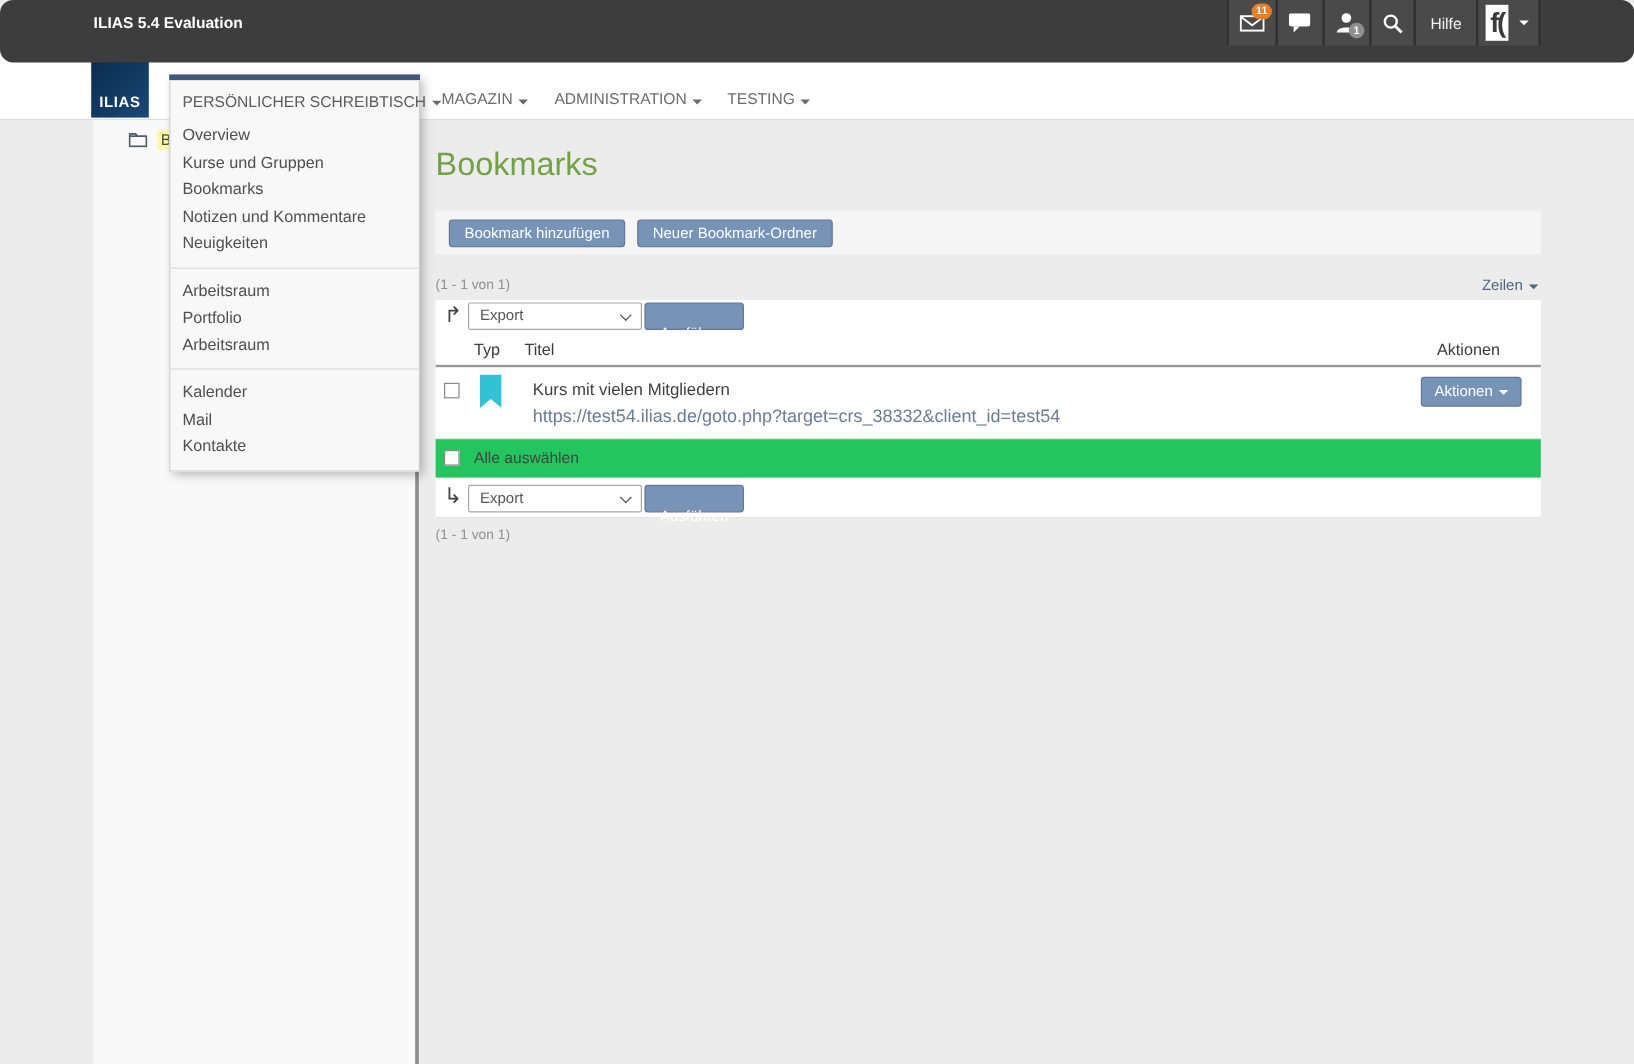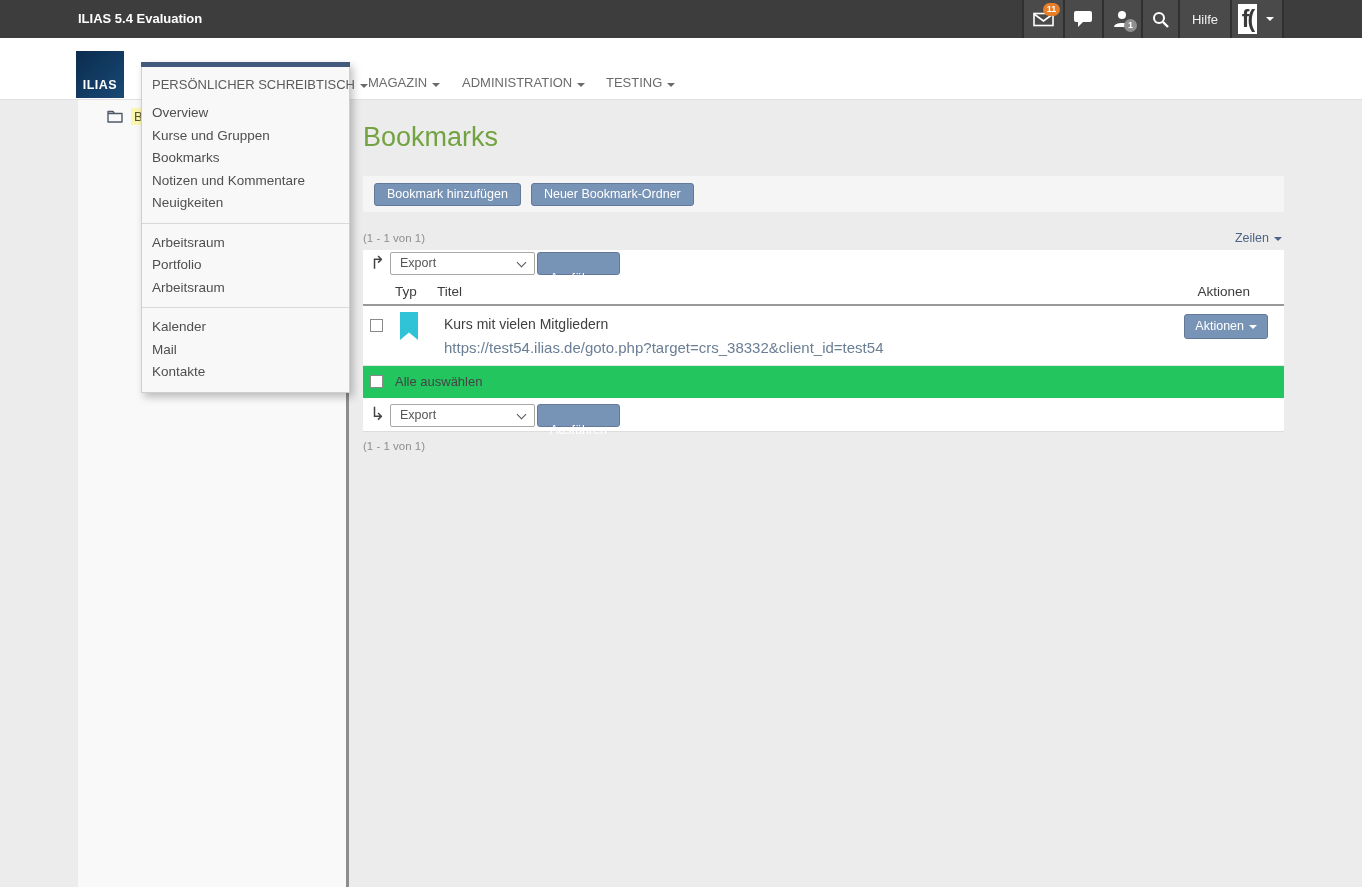--- a/index.html
+++ b/index.html
@@ -2,21 +2,21 @@
 <html><head>
 <meta charset="utf-8">
 <style>
   * { margin:0; padding:0; box-sizing:border-box; }
   html,body { width:1362px; height:887px; }
   body {
     font-family:"Liberation Sans","DejaVu Sans",sans-serif;
     background:#ececec; position:relative; overflow:hidden;
   }
   
-  .topbar { position:absolute; left:0; top:0; width:1362px; height:38px; background:#3d3d3d; z-index:50; }
+  .topbar { position:absolute; left:0; top:0; width:1362px; height:52px; background:#3d3d3d; z-index:50;border-radius:11px; }
   .topbar-title { position:absolute; left:78px; top:0; line-height:38px; color:#ffffff; font-size:13px; font-weight:bold; }
   .topbar-icons { position:absolute; right:78px; top:0; height:38px; display:flex; }
   .tb-cell { height:38px; background:#4a4a4a; border-left:2px solid #303030; display:flex; align-items:center; justify-content:center; position:relative; cursor:pointer; }
   .tb-cell:last-child { border-right:2px solid #303030; }
   .badge { position:absolute; border-radius:8px; color:#fff; font-size:9px; font-weight:bold; line-height:13px; text-align:center; }
   .badge-orange { background:#e87e28; top:3px; right:3px; min-width:17px; height:13px; padding:0 3px; }
   .badge-gray { background:#8f8f8f; bottom:6px; right:4px; width:13px; height:13px; }
   .hilfe { color:#f2f2f2; font-size:13px; padding:0 12px; }
   .client-logo-box { width:38px; height:30px; background:#ffffff; display:flex; align-items:center; justify-content:center; overflow:hidden; margin:0 4px 0 6px; }
   .client-logo-box span { font-size:23px; font-weight:bold; color:#3a3a3a; letter-spacing:-2px; }

